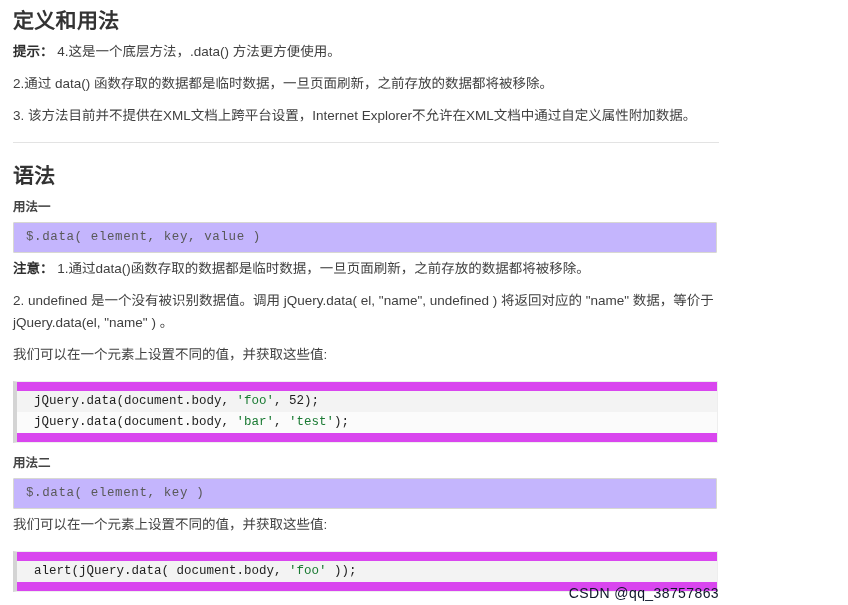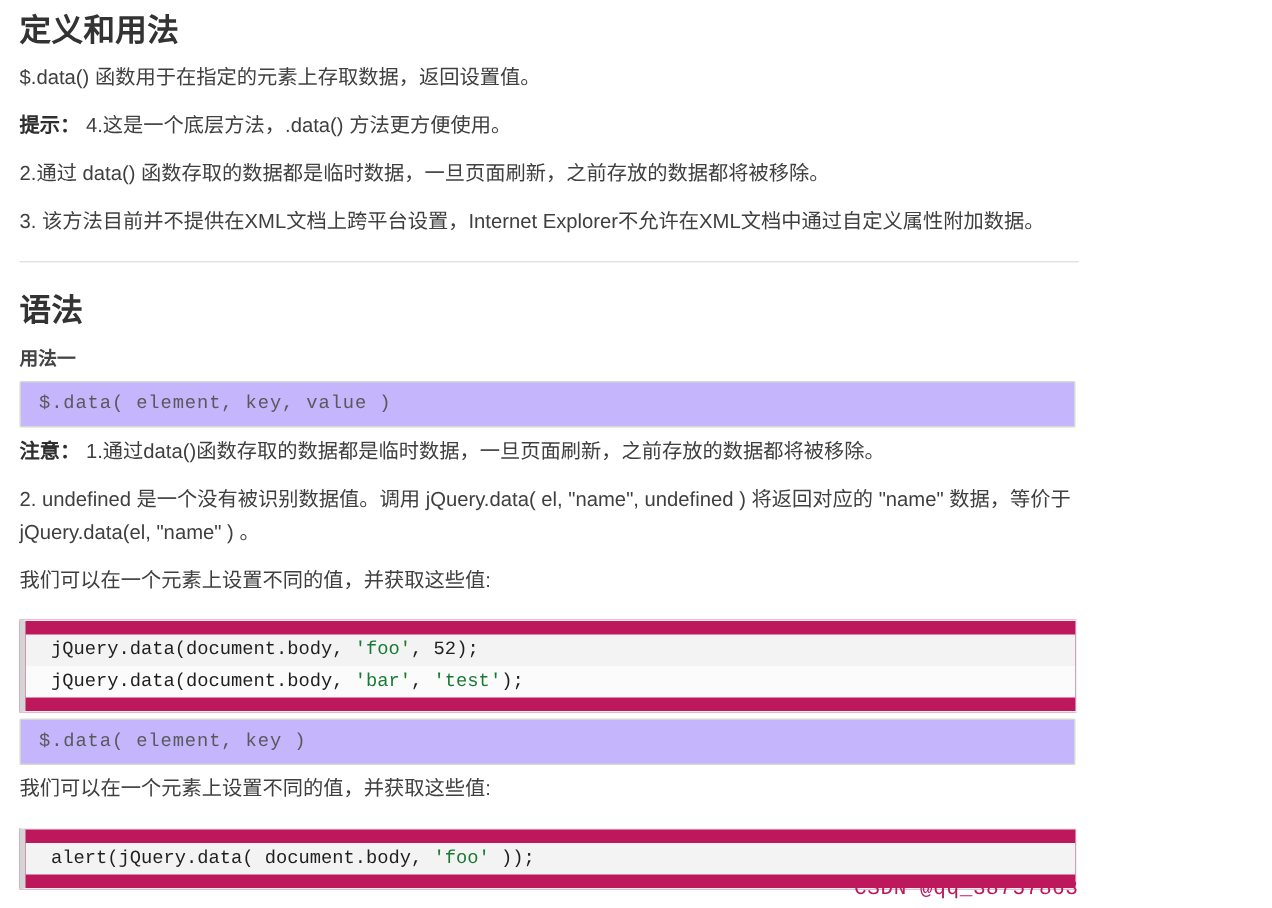--- a/index.html
+++ b/index.html
@@ -76,21 +76,21 @@
     font-size: 12.5px;
     line-height: 19px;
     color: #595959;
     letter-spacing: 0.6px;
     white-space: pre;
     overflow: hidden;
   }
 
   
   .code-block {
-    background: #be185d;
+    background: #d946ef;
     border-left: 4px solid #d4d4d4;
     border-top: 1px solid #eeeeee;
     border-right: 1px solid #eeeeee;
     border-bottom: 1px solid #eeeeee;
     margin: 10px 1px 4px 0;
     padding: 9px 0 9px 0;
     overflow: hidden;
   }
   .code-line {
     font-family: "Liberation Mono", "DejaVu Sans Mono", monospace;
@@ -106,37 +106,34 @@
   }
   .code-line .str { color: #1a7a33; }
   .code-line .num { color: #1f1f1f; }
 
   
   .watermark {
     position: absolute;
     right: 10px;
     bottom: 4px;
     font-size: 14px;
-    color: #be185d;
+    color: #0f172a;
     letter-spacing: 0.4px;
-    font-family: Liberation Mono, monospace;
+    font-family: Liberation Sans, sans-serif;
     user-select: none;
   }
 </style>
 </head>
 <body>
 
 <div class="page">
 
   <section>
     <h2 class="section-title">定义和用法</h2>
 
-    <p class="para">
-      <span class="b"></span><span>$.data() 函数用于在指定的元素上存取数据，返回设置值。</span>
-    </p>
 
     <p class="para">
       <span class="b">提示：</span><span> 4.这是一个底层方法，.data() 方法更方便使用。</span>
     </p>
 
     <p class="para">
       <span class="b"></span><span>2.通过 data() 函数存取的数据都是临时数据，一旦页面刷新，之前存放的数据都将被移除。</span>
     </p>
 
     <p class="para">
@@ -163,20 +160,21 @@
 
     <p class="para">
       <span class="b"></span><span>我们可以在一个元素上设置不同的值，并获取这些值:</span>
     </p>
 
     <div class="code-block">
         <div class="code-line"><span>jQuery.data(document.body, </span><span class="str">'foo'</span><span>, </span><span class="num">52</span><span>);</span></div>
         <div class="code-line"><span>jQuery.data(document.body, </span><span class="str">'bar'</span><span>, </span><span class="str">'test'</span><span>);</span></div>
       </div>
 
+    <div class="usage-label">用法二</div>
 
     <div class="syntax-box">$.data( element, key )</div>
 
     <p class="para">
       <span>我们可以在一个元素上设置不同的值，并获取这些值:</span>
     </p>
 
     <div class="code-block">
         <div class="code-line"><span>alert(jQuery.data( document.body, </span><span class="str">'foo'</span><span> ));</span></div>
       </div>

